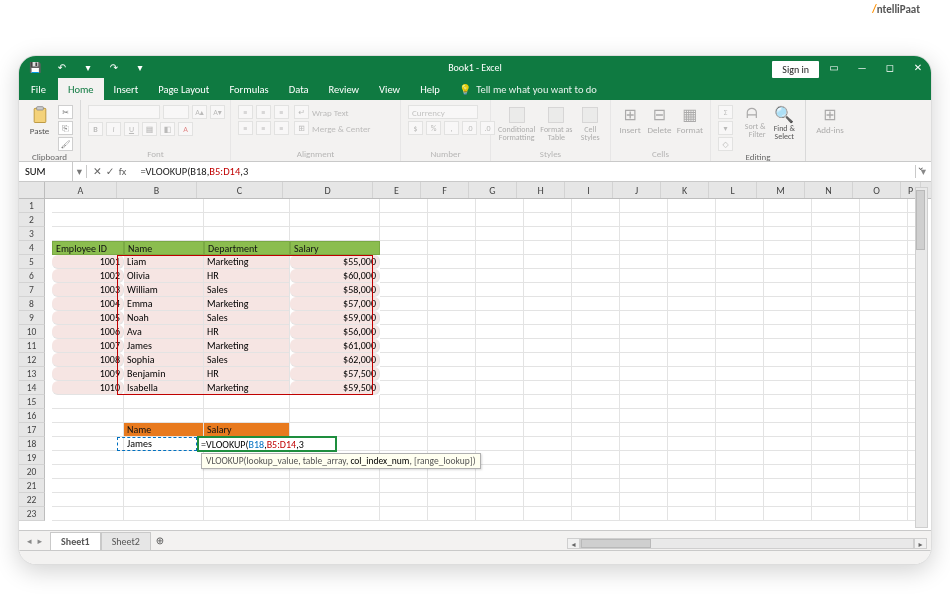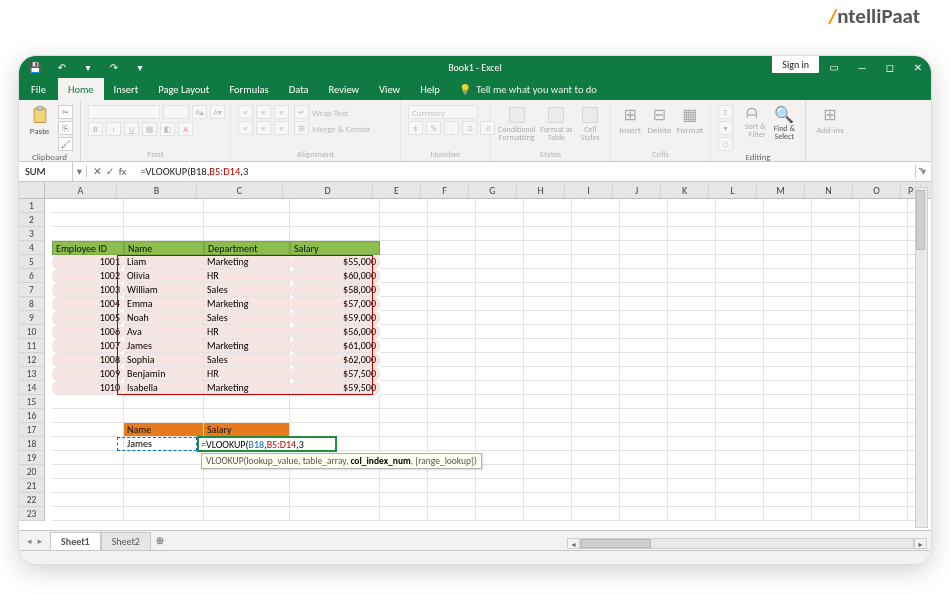--- a/index.html
+++ b/index.html
@@ -1,32 +1,32 @@
 <!DOCTYPE html>
 <html><head>
 <meta charset="utf-8">
 <style>
 * { margin: 0; padding: 0; box-sizing: border-box; font-family: "Segoe UI", Calibri, sans-serif; }
 body { background: #fff; width: 950px; height: 594px; position: relative; overflow: hidden; }
 
-.logo { position: absolute; top: 3px; right: 30px; font-weight: bold; font-size: 21px; color: #555; }
+.logo { position: absolute; top: 3px; right: 30px; font-weight: bold; font-size: 11px; color: #555; }
 .logo .orange { color: #ff9000; font-weight: bold; }
 
 .window-frame {
   position: absolute; top: 55px; left: 18px; width: 914px; height: 510px;
   border-radius: 18px; box-shadow: 0 6px 24px rgba(0,0,0,.18); overflow: hidden;
   background: #fff; border: 1px solid #ddd;
 }
 
 
 .titlebar { background: #0f7a41; height: 22px; display: flex; align-items: center; color: #fff; font-size: 10px; position: relative; }
 .titlebar-left { display: flex; gap: 4px; padding-left: 6px; }
 .qat-btn { width: 22px; height: 18px; display: flex; align-items: center; justify-content: center; color: #fff; font-size: 10px; }
 .titlebar-center { position: absolute; width: 100%; text-align: center; pointer-events: none; }
-.titlebar-right { position: absolute; right: 0; display: flex; align-items: flex-start; gap: 2px; }
+.titlebar-right { position: absolute; right: 0; display: flex; align-items: flex-end; gap: 2px; }
 .signin { background: #fff; color: #222; padding: 2px 10px; font-size: 10px; border-radius: 1px; }
 .winctl { width: 26px; height: 22px; display: flex; align-items: center; justify-content: center; font-size: 10px; }
 
 
 .tabrow { background: #0f7a41; height: 22px; display: flex; color: #fff; font-size: 10.5px; }
 .file-tab { background: #0f7a41; padding: 0 12px; display: flex; align-items: center; }
 .tab { padding: 0 10px; display: flex; align-items: center; height: 22px; }
 .tab.active { background: #f3f2f1; color: #0f7a41; }
 .tellme { display: flex; align-items: center; gap: 4px; padding-left: 10px; opacity: .9; }
 .tellme .bulb { font-size: 10px; }
@@ -76,21 +76,21 @@
 .hdr-orange { background: #e87a1e; color: #111; }
 
 .active-cell { position:absolute; border:2px solid #1e8e3e; background:#fff; font-size:10px; padding:0 2px; display:flex; align-items:center; }
 .active-cell .tok-blue { color:#0070c0; } .active-cell .tok-red { color:#c00000; }
 .lookup-sel { position:absolute; border:1px dashed #0070c0; }
 
 .func-tip {
   position:absolute; background:#fffff0; border:1px solid #b0b0b0; font-size:9.5px;
   padding:1px 4px; color:#555; box-shadow:1px 1px 2px rgba(0,0,0,.15);
 }
-.func-tip b { font-weight:bold; color:#000; }
+.func-tip b { font-weight:normal; color:#000; }
 
 
 .sheettabs { position: absolute; bottom: 14px; left: 0; right: 0; height: 20px; background: #f3f2f1; border-top: 1px solid #c9c9c9; display: flex; align-items: center; font-size: 10px; color: #555; }
 .sheet-nav { display:flex; gap:6px; padding:0 8px; color:#888; font-size:9px; }
 .stab { padding: 2px 10px; border: 1px solid #c9c9c9; border-bottom: none; background: #e6e6e6; }
 .stab.active { background: #fff; font-weight: bold; }
 .plus-tab { width:18px; text-align:center; }
 
 .hscroll { position:absolute; bottom:14px; right:4px; width:360px; height:13px; display:flex; align-items:center; }
 .hscroll .track { flex:1; height:11px; background:#e9e9e9; border:1px solid #cfcfcf; position:relative; }

